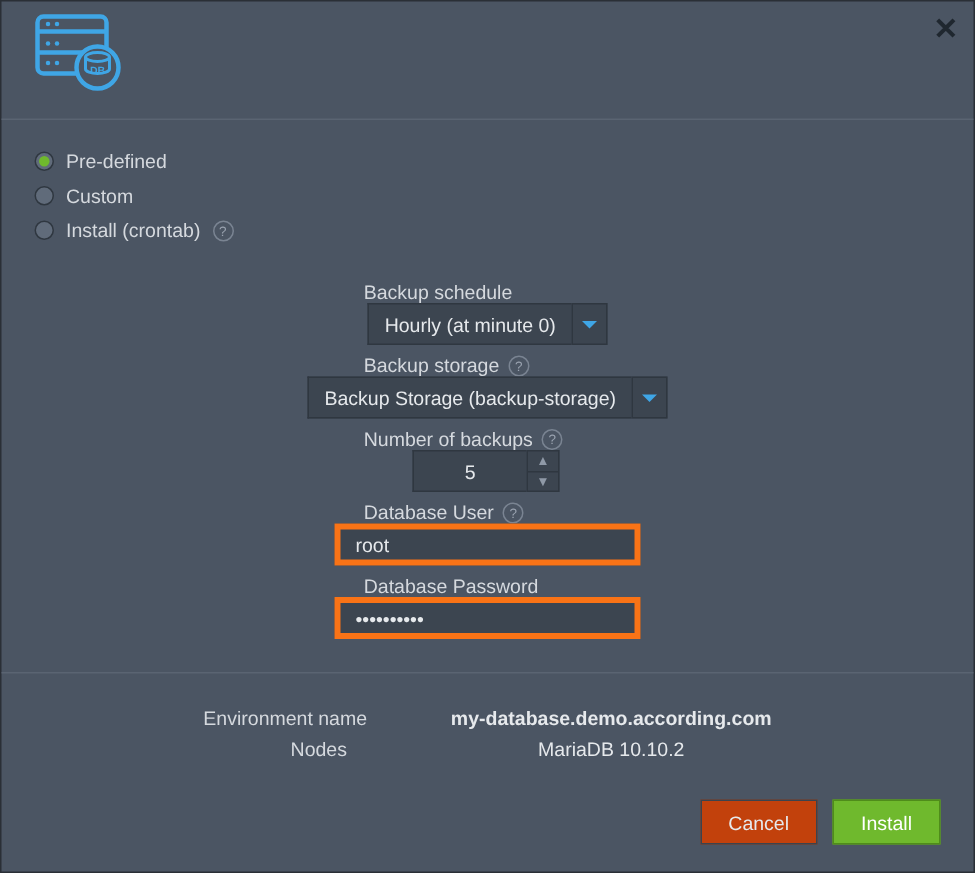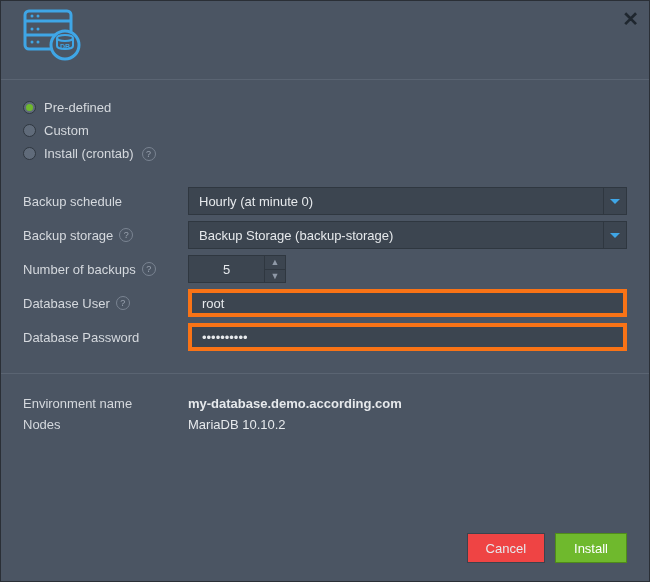--- a/index.html
+++ b/index.html
@@ -88,20 +88,21 @@
       justify-content: center;
       cursor: pointer;
     }
     .form-area {
       padding: 8px 22px 16px 22px;
     }
     .form-row {
       display: flex;
       align-items: center;
       margin: 6px 0;
+      flex-direction: column;
     }
     .form-label {
       width: 165px;
       color: #d5d9de;
       font-size: 13px;
       display: flex;
       align-items: center;
       gap: 6px;
     }
     .form-control {
@@ -182,20 +183,21 @@
       outline: none;
     }
     .env-section {
       border-top: 1px solid #5a6472;
       padding: 16px 22px;
     }
     .env-row {
       display: flex;
       align-items: center;
       margin: 6px 0;
+      justify-content: center;
     }
     .env-label {
       width: 165px;
       color: #d5d9de;
       font-size: 13px;
     }
     .env-value {
       color: #e6e9ec;
       font-size: 13px;
     }
@@ -211,21 +213,21 @@
       height: 30px;
       padding: 0 18px;
       font-size: 13px;
       border: none;
       cursor: pointer;
       display: flex;
       align-items: center;
       justify-content: center;
     }
     .btn-cancel {
-      background: #ef4444;
+      background: #c2410c;
       color: #e6e9ec;
       border: 1px solid #3b434d;
     }
     .btn-install {
       background: #6fb92d;
       color: #fff;
       border: 1px solid #4f8c1a;
     }
   </style>
 </head>

